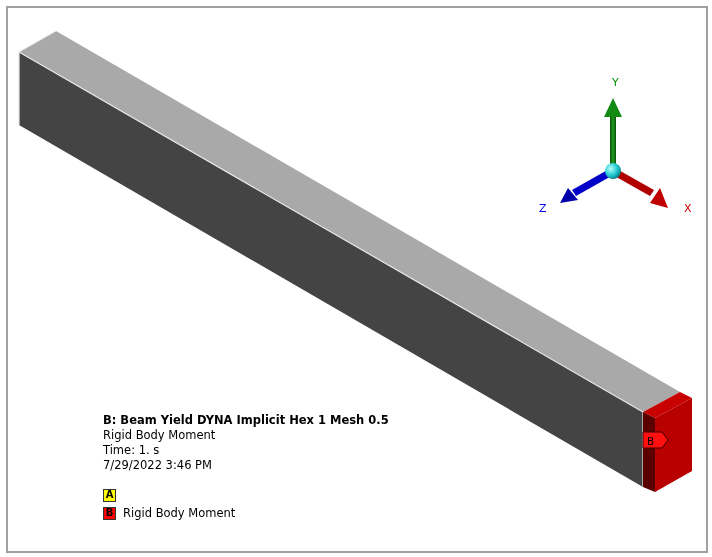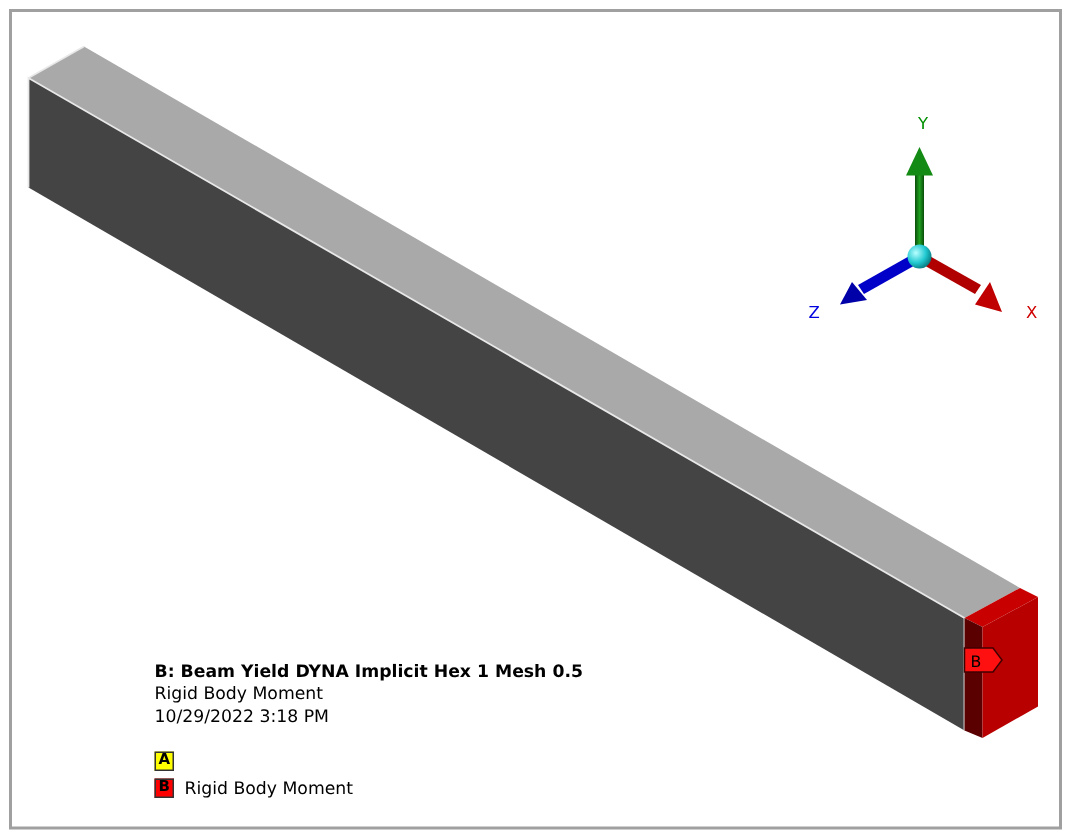--- a/index.html
+++ b/index.html
@@ -1,20 +1,20 @@
 <!DOCTYPE html>
 <html><head>
   <meta charset="utf-8">
   <style>
     html, body { margin: 0; padding: 0; background: #ffffff; }
     body { width: 712px; height: 557px; position: relative; overflow: hidden; font-family: "DejaVu Sans", sans-serif; }
     .frame { position: absolute; left: 6px; top: 6px; width: 698px; height: 543px; border: 2px solid #a0a0a0; box-sizing: content-box; background: #ffffff; }
     .viewport { position: absolute; left: 0; top: 0; width: 712px; height: 557px; }
     .legend { position: absolute; left: 103px; top: 413px; font-size: 11.5px; color: #000; line-height: 15px; font-family: "DejaVu Sans", sans-serif; }
-    .legend .title { font-weight: bold; margin-top: 27px; }
+    .legend .title { font-weight: bold; }
     .legend .gap { height: 13px; }
     .legend .item { display: flex; align-items: center; height: 18px; }
     .legend .badge { width: 13px; height: 13px; border: 1px solid #333; font-size: 10px; font-weight: bold; display: flex; align-items: center; justify-content: center; margin-right: 7px; box-sizing: border-box; line-height: 1; }
     .axis-label { position: absolute; font-size: 11px; font-family: "DejaVu Sans", sans-serif; }
   </style>
 </head>
 <body>
 
 <div class="frame"></div>
 
@@ -63,21 +63,22 @@
   </g>
 </svg>
 
 <span class="axis-label" style="left:612px; top:76px; color:#009000;">Y</span>
 <span class="axis-label" style="left:539px; top:202px; color:#0000e0;">Z</span>
 <span class="axis-label" style="left:684px; top:202px; color:#d00000;">X</span>
 
 <div class="legend">
   <div class="title">B: Beam Yield DYNA Implicit Hex 1 Mesh 0.5</div>
   <div>Rigid Body Moment</div>
-  <div>10/29/2022 3:18 PM</div>
+  <div>Time: 1. s</div>
+  <div>7/29/2022 3:46 PM</div>
   <div class="gap"></div>
   <div class="item">
     <span class="badge" style="background:#ffff00;">A</span>
   </div>
   <div class="item">
     <span class="badge" style="background:#ff0000;">B</span>
     <span>Rigid Body Moment</span>
   </div>
 </div>
 

